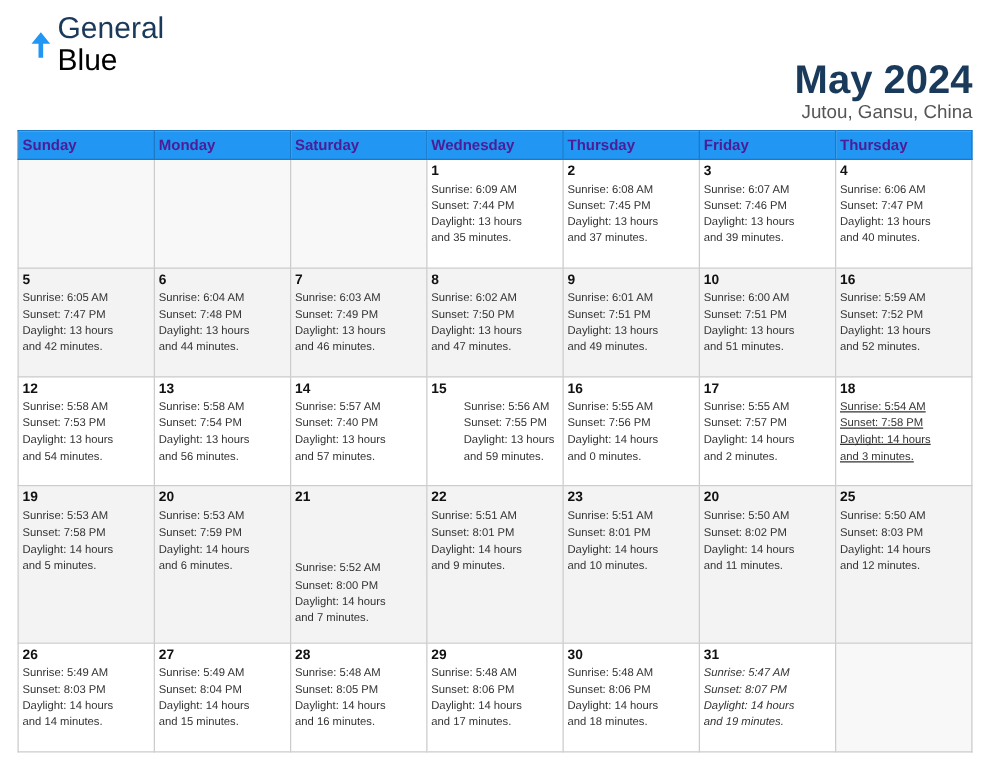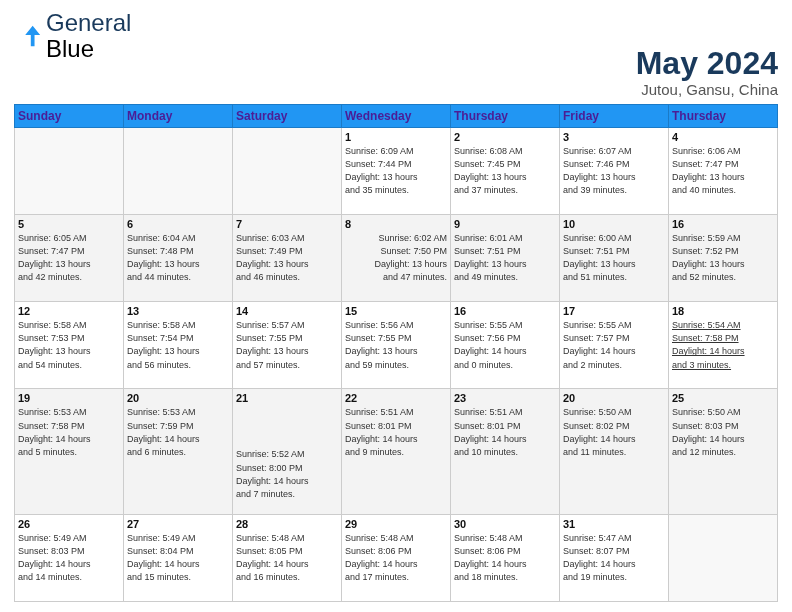--- a/index.html
+++ b/index.html
@@ -180,21 +180,21 @@
           </td>
           <td>
             <div class="day-num">7</div>
             <div class="day-info" style="white-space: pre-line;">Sunrise: 6:03 AM
 Sunset: 7:49 PM
 Daylight: 13 hours
 and 46 minutes.</div>
           </td>
           <td>
             <div class="day-num">8</div>
-            <div class="day-info" style="white-space: pre-line; text-align: right;">Sunrise: 6:02 AM
+            <div class="day-info" style="white-space: pre-line;">Sunrise: 6:02 AM
 Sunset: 7:50 PM
 Daylight: 13 hours
 and 47 minutes.</div>
           </td>
           <td>
             <div class="day-num">9</div>
             <div class="day-info" style="white-space: pre-line;">Sunrise: 6:01 AM
 Sunset: 7:51 PM
 Daylight: 13 hours
 and 49 minutes.</div>
@@ -225,27 +225,27 @@
           <td>
             <div class="day-num">13</div>
             <div class="day-info" style="white-space: pre-line;">Sunrise: 5:58 AM
 Sunset: 7:54 PM
 Daylight: 13 hours
 and 56 minutes.</div>
           </td>
           <td>
             <div class="day-num">14</div>
             <div class="day-info" style="white-space: pre-line;">Sunrise: 5:57 AM
-Sunset: 7:55 PM
+Sunset: 7:40 PM
 Daylight: 13 hours
 and 57 minutes.</div>
           </td>
           <td>
             <div class="day-num">15</div>
-            <div class="day-info" style="white-space: pre-line;">Sunrise: 5:56 AM
+            <div class="day-info" style="white-space: pre-line; margin-left: 26px;">Sunrise: 5:56 AM
 Sunset: 7:55 PM
 Daylight: 13 hours
 and 59 minutes.</div>
           </td>
           <td>
             <div class="day-num">16</div>
             <div class="day-info" style="white-space: pre-line;">Sunrise: 5:55 AM
 Sunset: 7:56 PM
 Daylight: 14 hours
 and 0 minutes.</div>
@@ -347,21 +347,21 @@
           </td>
           <td>
             <div class="day-num">30</div>
             <div class="day-info" style="white-space: pre-line;">Sunrise: 5:48 AM
 Sunset: 8:06 PM
 Daylight: 14 hours
 and 18 minutes.</div>
           </td>
           <td>
             <div class="day-num">31</div>
-            <div class="day-info" style="white-space: pre-line;">Sunrise: 5:47 AM
+            <div class="day-info" style="white-space: pre-line; font-style: italic;">Sunrise: 5:47 AM
 Sunset: 8:07 PM
 Daylight: 14 hours
 and 19 minutes.</div>
           </td>
           <td class="empty"></td>
         </tr>
       </tbody>
   </table>
 </div>
 

